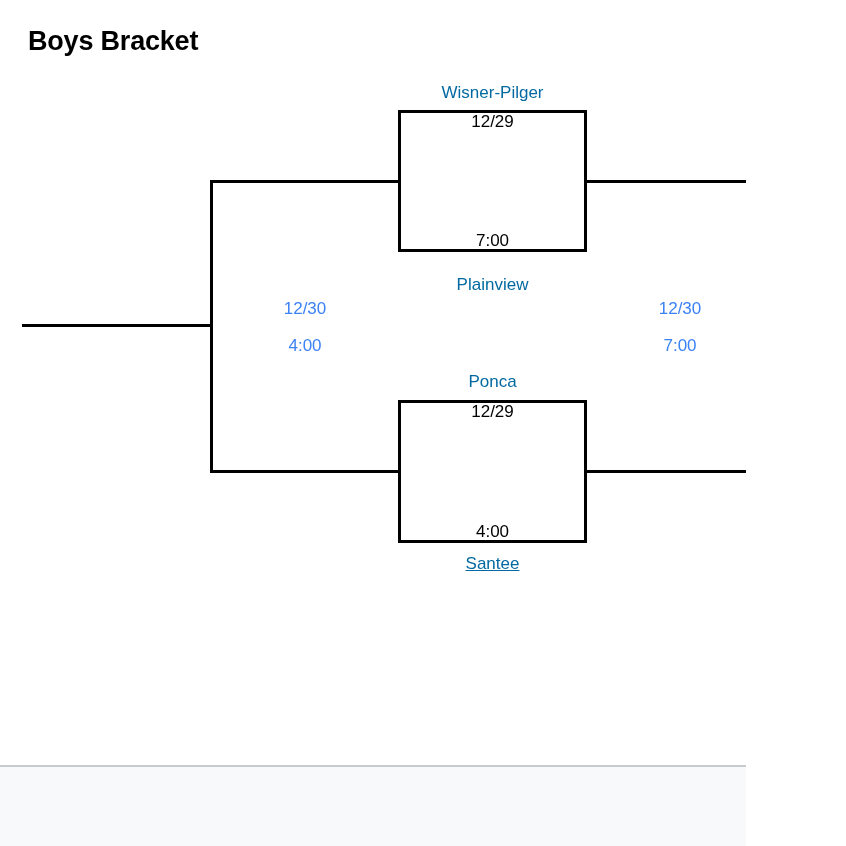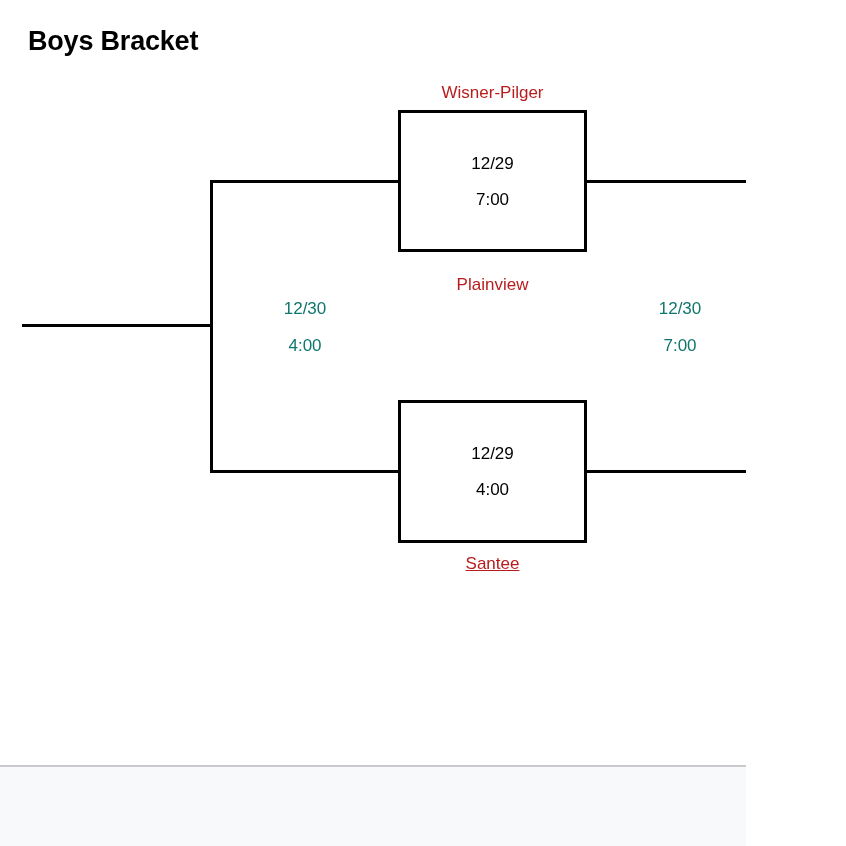--- a/index.html
+++ b/index.html
@@ -43,55 +43,55 @@
 
   
   .game-box {
     position: absolute;
     box-sizing: border-box;
     border: 3px solid #000000;
     background: transparent;
     display: flex;
     flex-direction: column;
     align-items: center;
-    justify-content: center;
+    justify-content: space-between;
   }
   .game-box-upper { left: 398px; top: 110px; width: 189px; height: 142px; }
   .game-box-lower { left: 398px; top: 400px; width: 189px; height: 143px; }
 
   .game-date,
   .game-time {
     font-size: 17px;
     color: #000000;
     line-height: 1;
     text-align: center;
   }
   .game-date { margin-bottom: 19px; }
 
   
   .team-label {
     position: absolute;
     width: 189px;
     text-align: center;
     font-size: 17px;
-    color: #b91c1c;
+    color: #0369a1;
     line-height: 1;
     white-space: nowrap;
   }
   .team-top-upper    { left: 398px; top: 84px; }
   .team-bottom-upper { left: 398px; top: 276px; }
   .team-top-lower    { left: 398px; top: 373px; }
   .team-bottom-lower { left: 398px; top: 555px; text-decoration: underline; }
 
   
   .center-slot {
     position: absolute;
     width: 150px;
     text-align: center;
-    color: #0f766e;
+    color: #3b82f6;
     line-height: 1;
   }
   .center-slot .slot-date,
   .center-slot .slot-time {
     font-size: 17px;
     display: block;
   }
   .center-slot .slot-date { margin-bottom: 20px; }
   .center-left  { left: 230px; top: 300px; }
   .center-right { left: 605px; top: 300px; }
@@ -144,20 +144,21 @@
 
   <div class="team-label team-top-upper">Wisner-Pilger</div>
 
   <div class="game-box game-box-upper">
     <span class="game-date">12/29</span>
     <span class="game-time">7:00</span>
   </div>
 
   <div class="team-label team-bottom-upper">Plainview</div>
 
+  <div class="team-label team-top-lower">Ponca</div>
 
   <div class="game-box game-box-lower">
     <span class="game-date">12/29</span>
     <span class="game-time">4:00</span>
   </div>
 
   <div class="team-label team-bottom-lower">Santee</div>
 
   <div class="center-slot center-left">
     <span class="slot-date">12/30</span>

